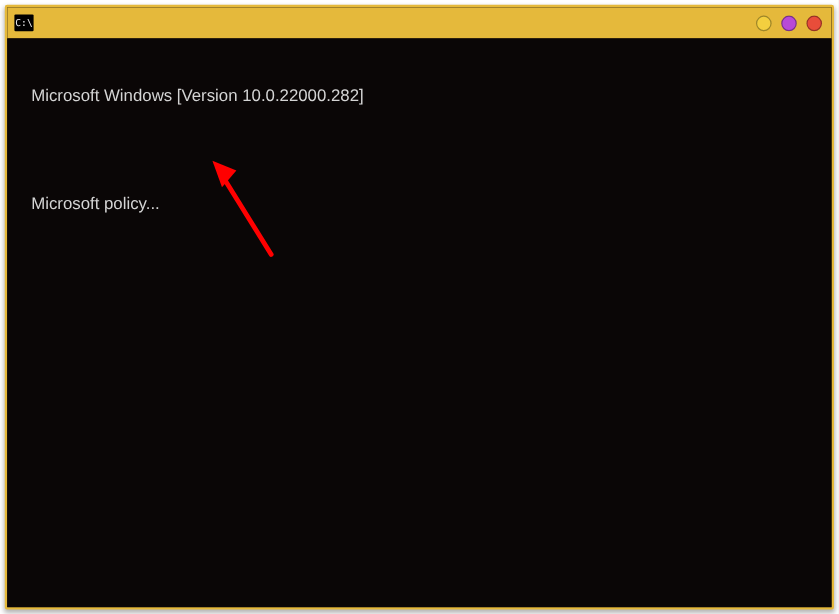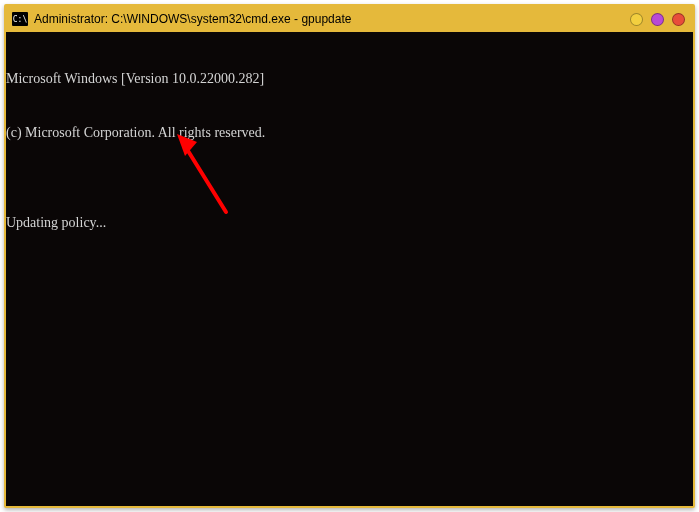--- a/index.html
+++ b/index.html
@@ -64,24 +64,24 @@
     cursor: pointer;
   }
   .win-min { background: #f3cf3f; }
   .win-max { background: #b84ad6; }
   .win-close { background: #e84d3a; }
 
   .terminal {
     flex: 1 1 auto;
     background: var(--terminal-bg);
     color: var(--terminal-fg);
-    font-family: Liberation Serif, serif;
+    font-family: Liberation Sans, sans-serif;
     font-size: 14px;
     line-height: 18px;
-    padding: 2px 0;
+    padding: 2px 20px;
     white-space: pre;
     overflow: hidden;
     position: relative;
   }
   .terminal-line { white-space: pre; }
   .prompt-line .prompt { }
   .prompt-line .cmd { }
 
   
   .arrow-overlay {
@@ -91,34 +91,32 @@
     pointer-events: none;
   }
 </style>
 </head>
 <body>
 
 <div class="window">
 
   <div class="titlebar">
     <div class="app-icon">C:\</div>
-    <span class="title-text">Administrator: C:\WINDOWS\system32\cmd.exe - gpupdate</span>
     <span class="spacer"></span>
     <div class="win-controls">
       <div class="win-btn win-min"></div>
       <div class="win-btn win-max"></div>
       <div class="win-btn win-close"></div>
     </div>
   </div>
 
   <div class="terminal">
     <div class="terminal-line">Microsoft Windows [Version 10.0.22000.282]</div>
-    <div class="terminal-line">(c) Microsoft Corporation. All rights reserved.</div>
     <div class="terminal-line"></div>
-    <div class="terminal-line">Updating policy...</div>
+    <div class="terminal-line">Microsoft policy...</div>
 
     <svg class="arrow-overlay" viewBox="0 0 70 85">
       <defs></defs>
       <line x1="55" y1="80" x2="14" y2="14" stroke="#ff0000" stroke-width="4" stroke-linecap="round"></line>
       <polygon points="6,2 26,10 14,24" fill="#ff0000"></polygon>
     </svg>
   </div>
 
 </div>
 

